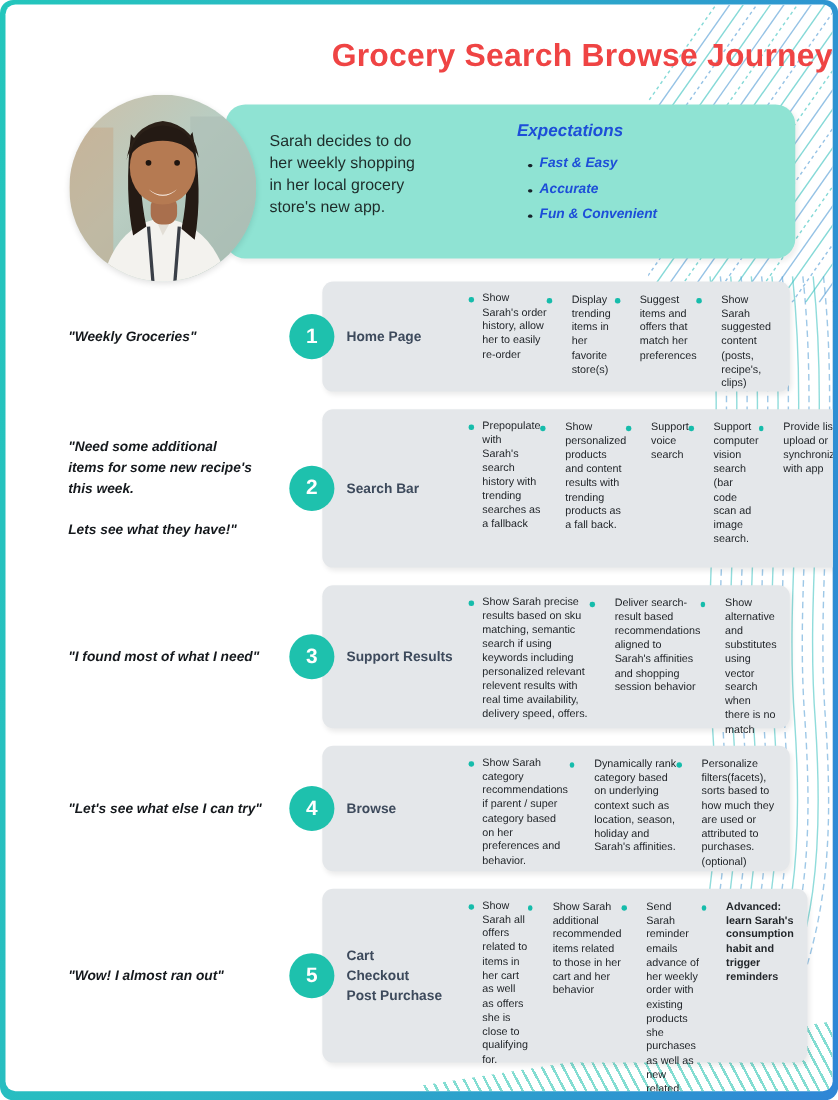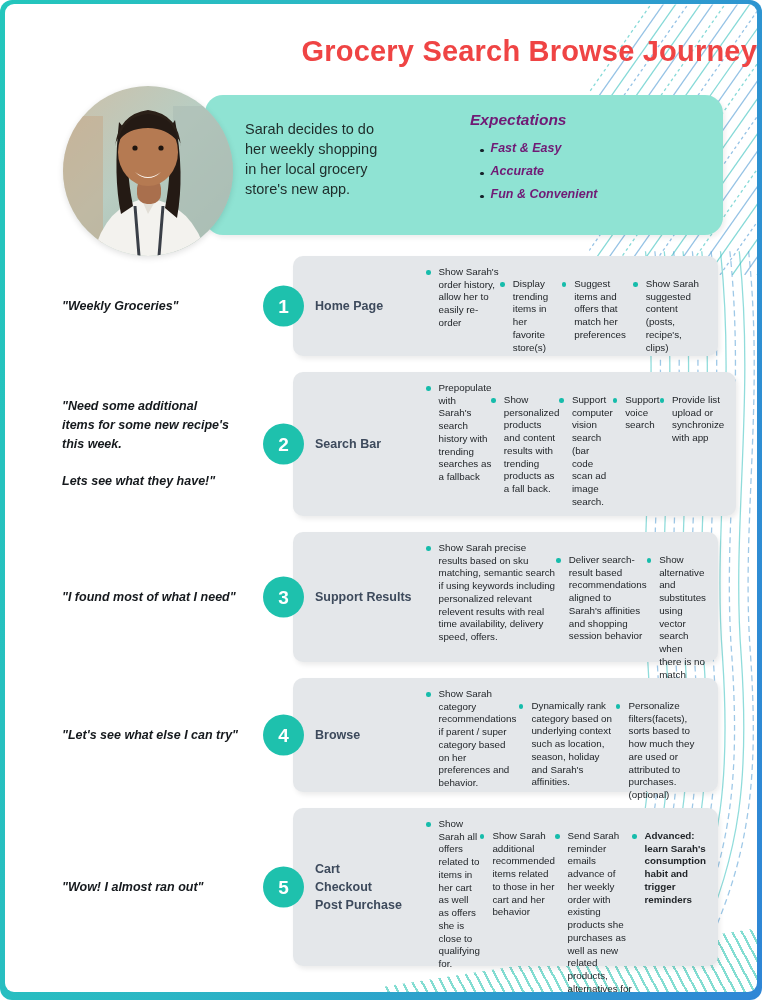--- a/index.html
+++ b/index.html
@@ -14,21 +14,21 @@
       background:repeating-linear-gradient(62deg,rgba(30,193,173,.55) 0 2.2px,transparent 2.2px 8.5px);
       clip-path:polygon(0 88%,100% 6%,100% 100%,0 100%);pointer-events:none;}
   
   .title{position:absolute;left:0;right:0;top:31px;text-align:right;font-size:29px;
          font-weight:700;color:#ef4444;letter-spacing:.2px;}
   
   .persona-panel{position:absolute;left:200px;top:91px;width:518px;height:140px;
          background:#8fe3d3;border-radius:18px;box-shadow:2px 3px 5px rgba(0,0,0,.07);}
   .scenario{position:absolute;left:40px;top:24px;width:215px;font-size:14.5px;font-weight:400;
          color:#1e2c2a;line-height:1.38;white-space:pre-line;}
-  .expectations{position:absolute;left:265px;top:16px;width:230px;color:#701a75;}
+  .expectations{position:absolute;left:265px;top:16px;width:230px;color:#1d4ed8;}
   .exp-title{font-size:15.5px;font-weight:700;font-style:italic;margin:0 0 12px 0;}
   .exp-list{list-style:none;margin:0;padding:0 0 0 10px;}
   .exp-list li{display:flex;align-items:flex-end;font-size:12.5px;font-weight:700;
          font-style:italic;margin-bottom:9px;}
   .exp-dot{width:3.5px;height:3.5px;border-radius:50%;background:#17232b;margin-right:7px;
          flex:0 0 auto;position:relative;top:-3px;}
   .avatar{position:absolute;left:58px;top:82px;width:170px;height:170px;border-radius:50%;
          overflow:hidden;box-shadow:0 2px 6px rgba(0,0,0,.12);}
   .avatar svg{display:block;}
   
@@ -42,21 +42,21 @@
          box-shadow:2px 3px 5px rgba(0,0,0,.08);}
   .stage-num{position:absolute;left:-30px;top:50%;transform:translateY(-50%);
          width:41px;height:41px;border-radius:50%;background:#1ec1ad;color:#fff;
          font-size:19px;font-weight:700;display:flex;align-items:center;justify-content:center;}
   .stage-name{position:absolute;left:22px;top:50%;transform:translateY(-50%);width:112px;
          font-size:12.5px;font-weight:700;color:#3d4a5c;line-height:1.45;white-space:pre-line;}
   .points{box-sizing:border-box;height:100%;margin:0;padding:10px 12px 10px 0;
          margin-left:133px;list-style:none;display:flex;flex-direction:row;
          justify-content:center;}
   .point{display:flex;font-size:9.8px;color:#22262a;line-height:1.3;}
-  .point + .point{margin-top:12px;}
+  .point + .point{margin-top:1px;gap:10px;}
   .pdot{flex:0 0 auto;width:4.5px;height:4.5px;border-radius:50%;background:#16bcab;
          margin:4px 8px 0 0;}
   .point.bold .pt{font-weight:700;}
   .r1{height:100px;} .r2{height:144px;} .r3{height:130px;} .r4{height:114px;} .r5{height:158px;}
 </style>
 </head>
 <body>
 
 <div class="page">
   <div class="inner">
@@ -216,25 +216,25 @@
             <li class="point">
                 <span class="pdot"></span>
                 <span class="pt">Prepopulate with Sarah's search history with trending searches as a fallback</span>
               </li>
             <li class="point">
                 <span class="pdot"></span>
                 <span class="pt">Show personalized products and content results with trending products as a fall back.</span>
               </li>
             <li class="point">
                 <span class="pdot"></span>
+                <span class="pt">Support voice search</span>
+              </li>
+            <li class="point">
+                <span class="pdot"></span>
                 <span class="pt">Support computer vision  search (bar code scan ad image search.</span>
-              </li>
-            <li class="point">
-                <span class="pdot"></span>
-                <span class="pt">Support voice search</span>
               </li>
             <li class="point">
                 <span class="pdot"></span>
                 <span class="pt">Provide list upload or synchronize with app</span>
               </li>
           </ul>
         </div>
       </div>
 
       <div class="row r3">

